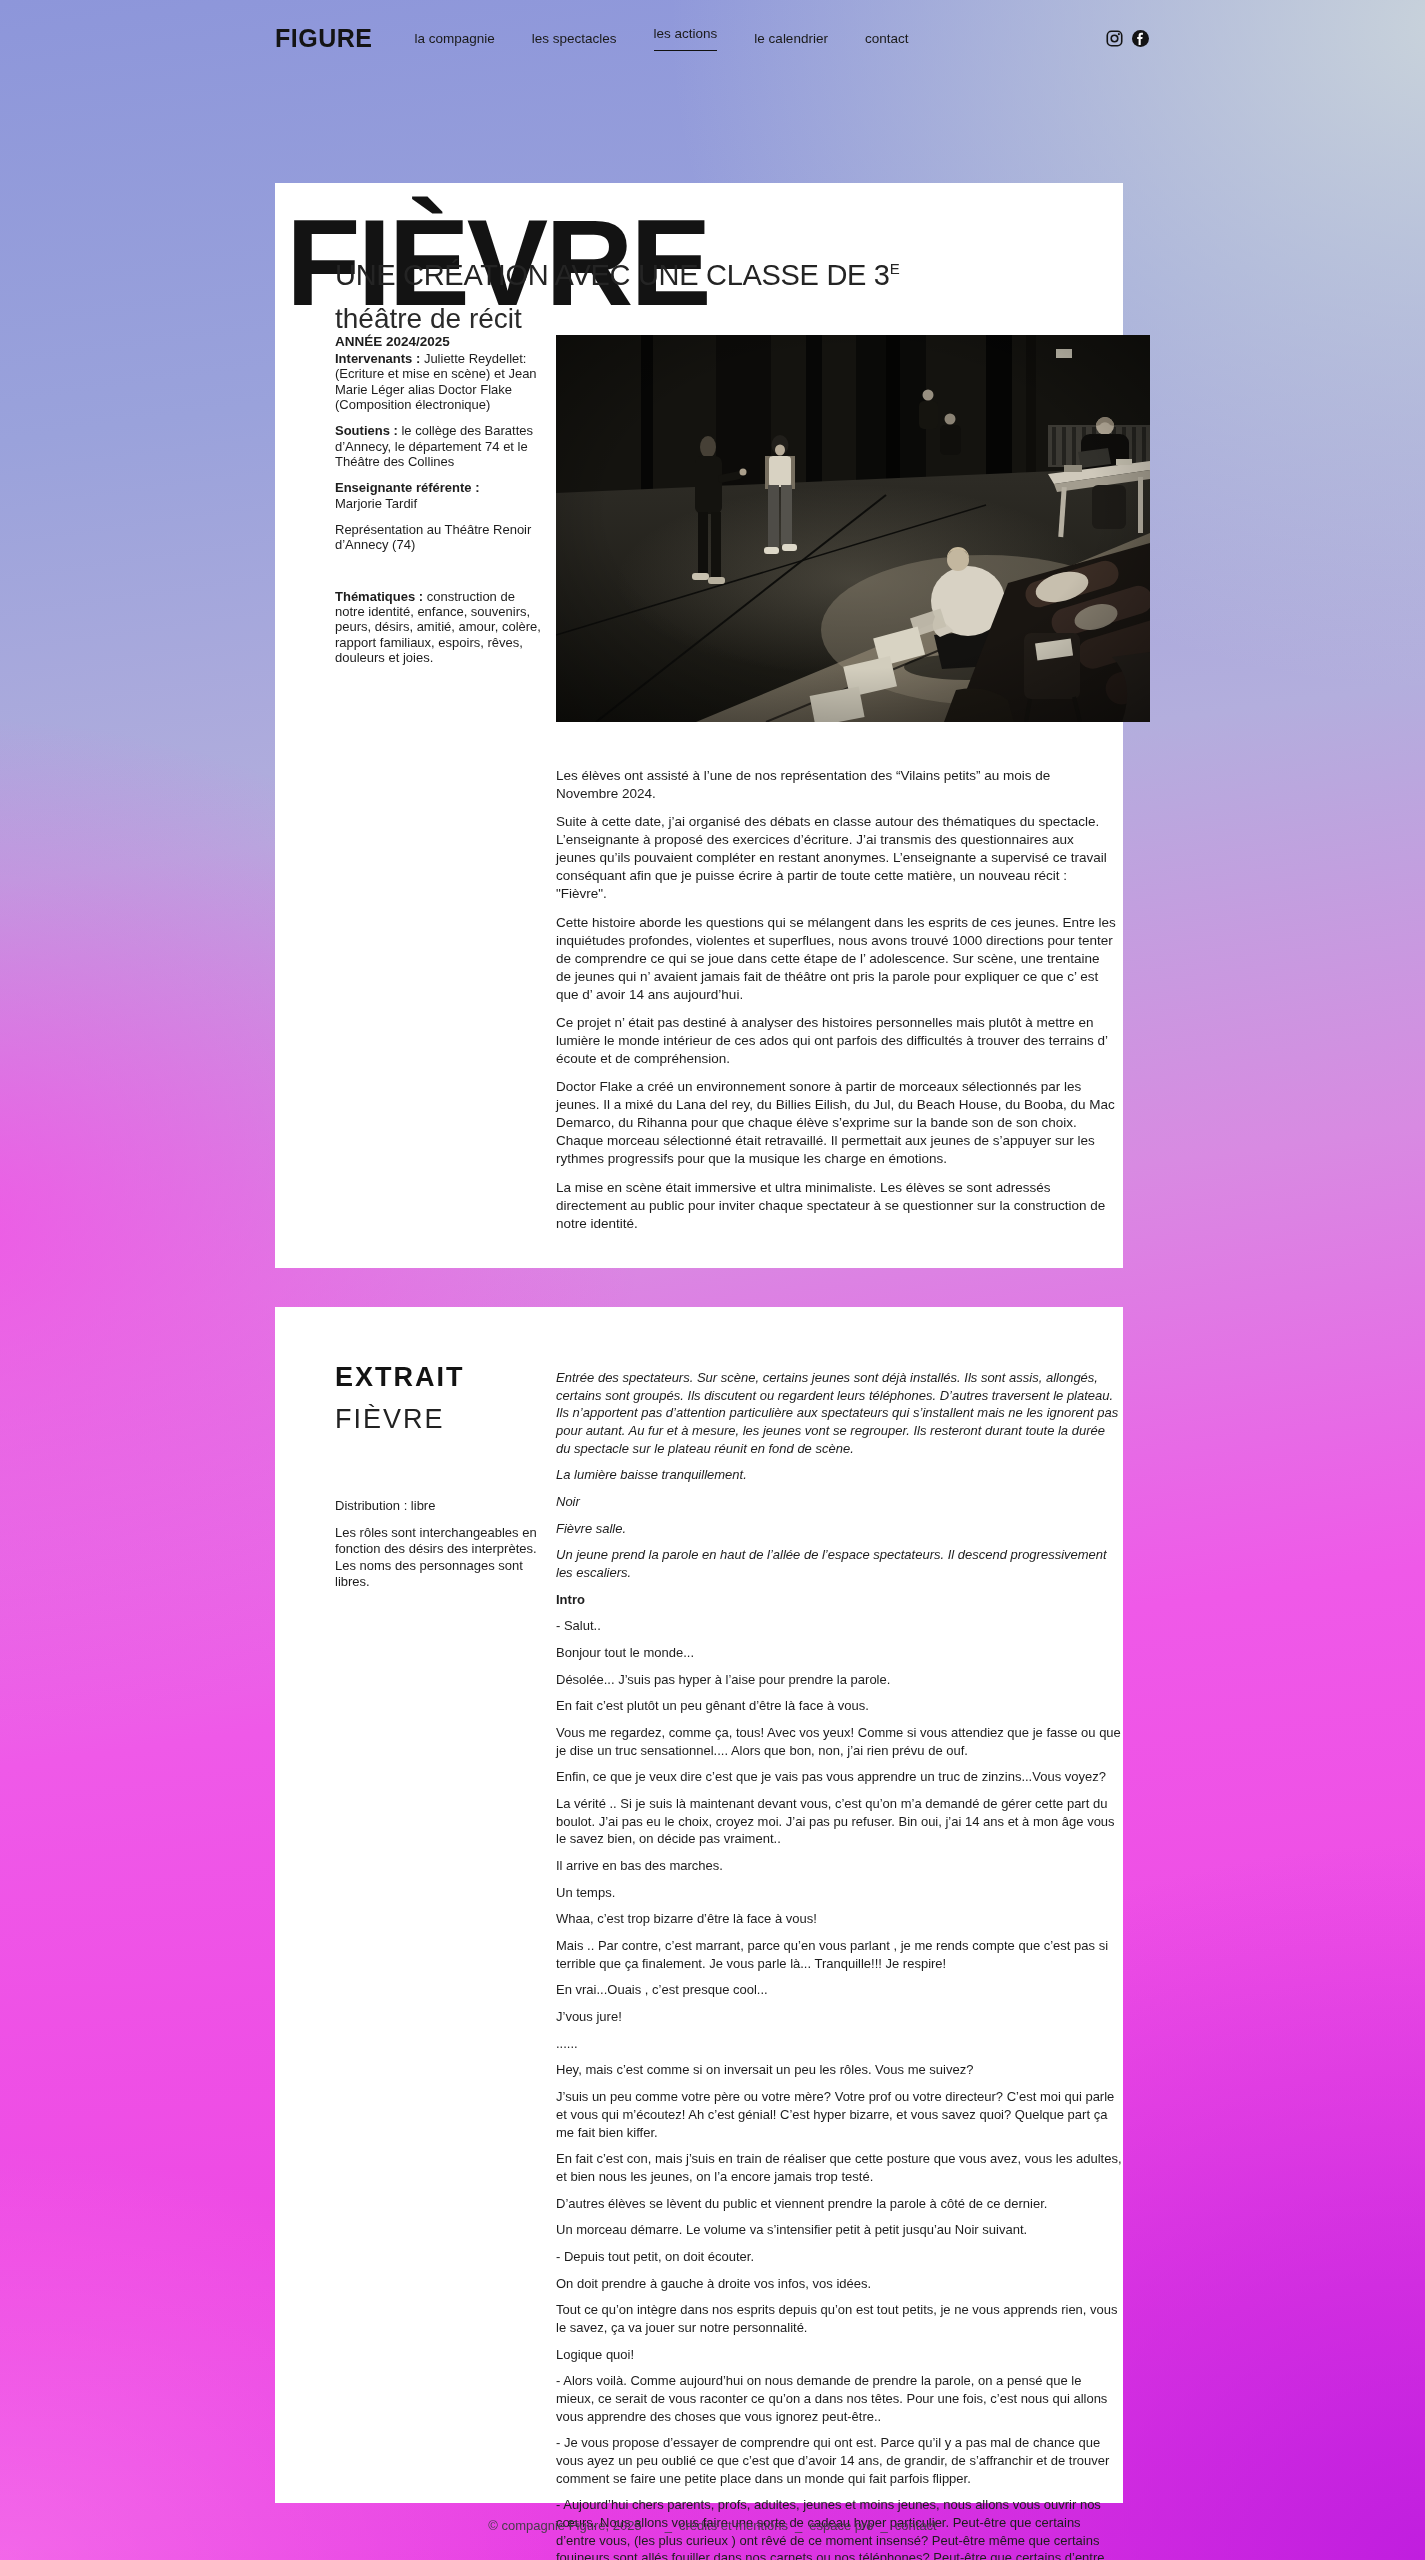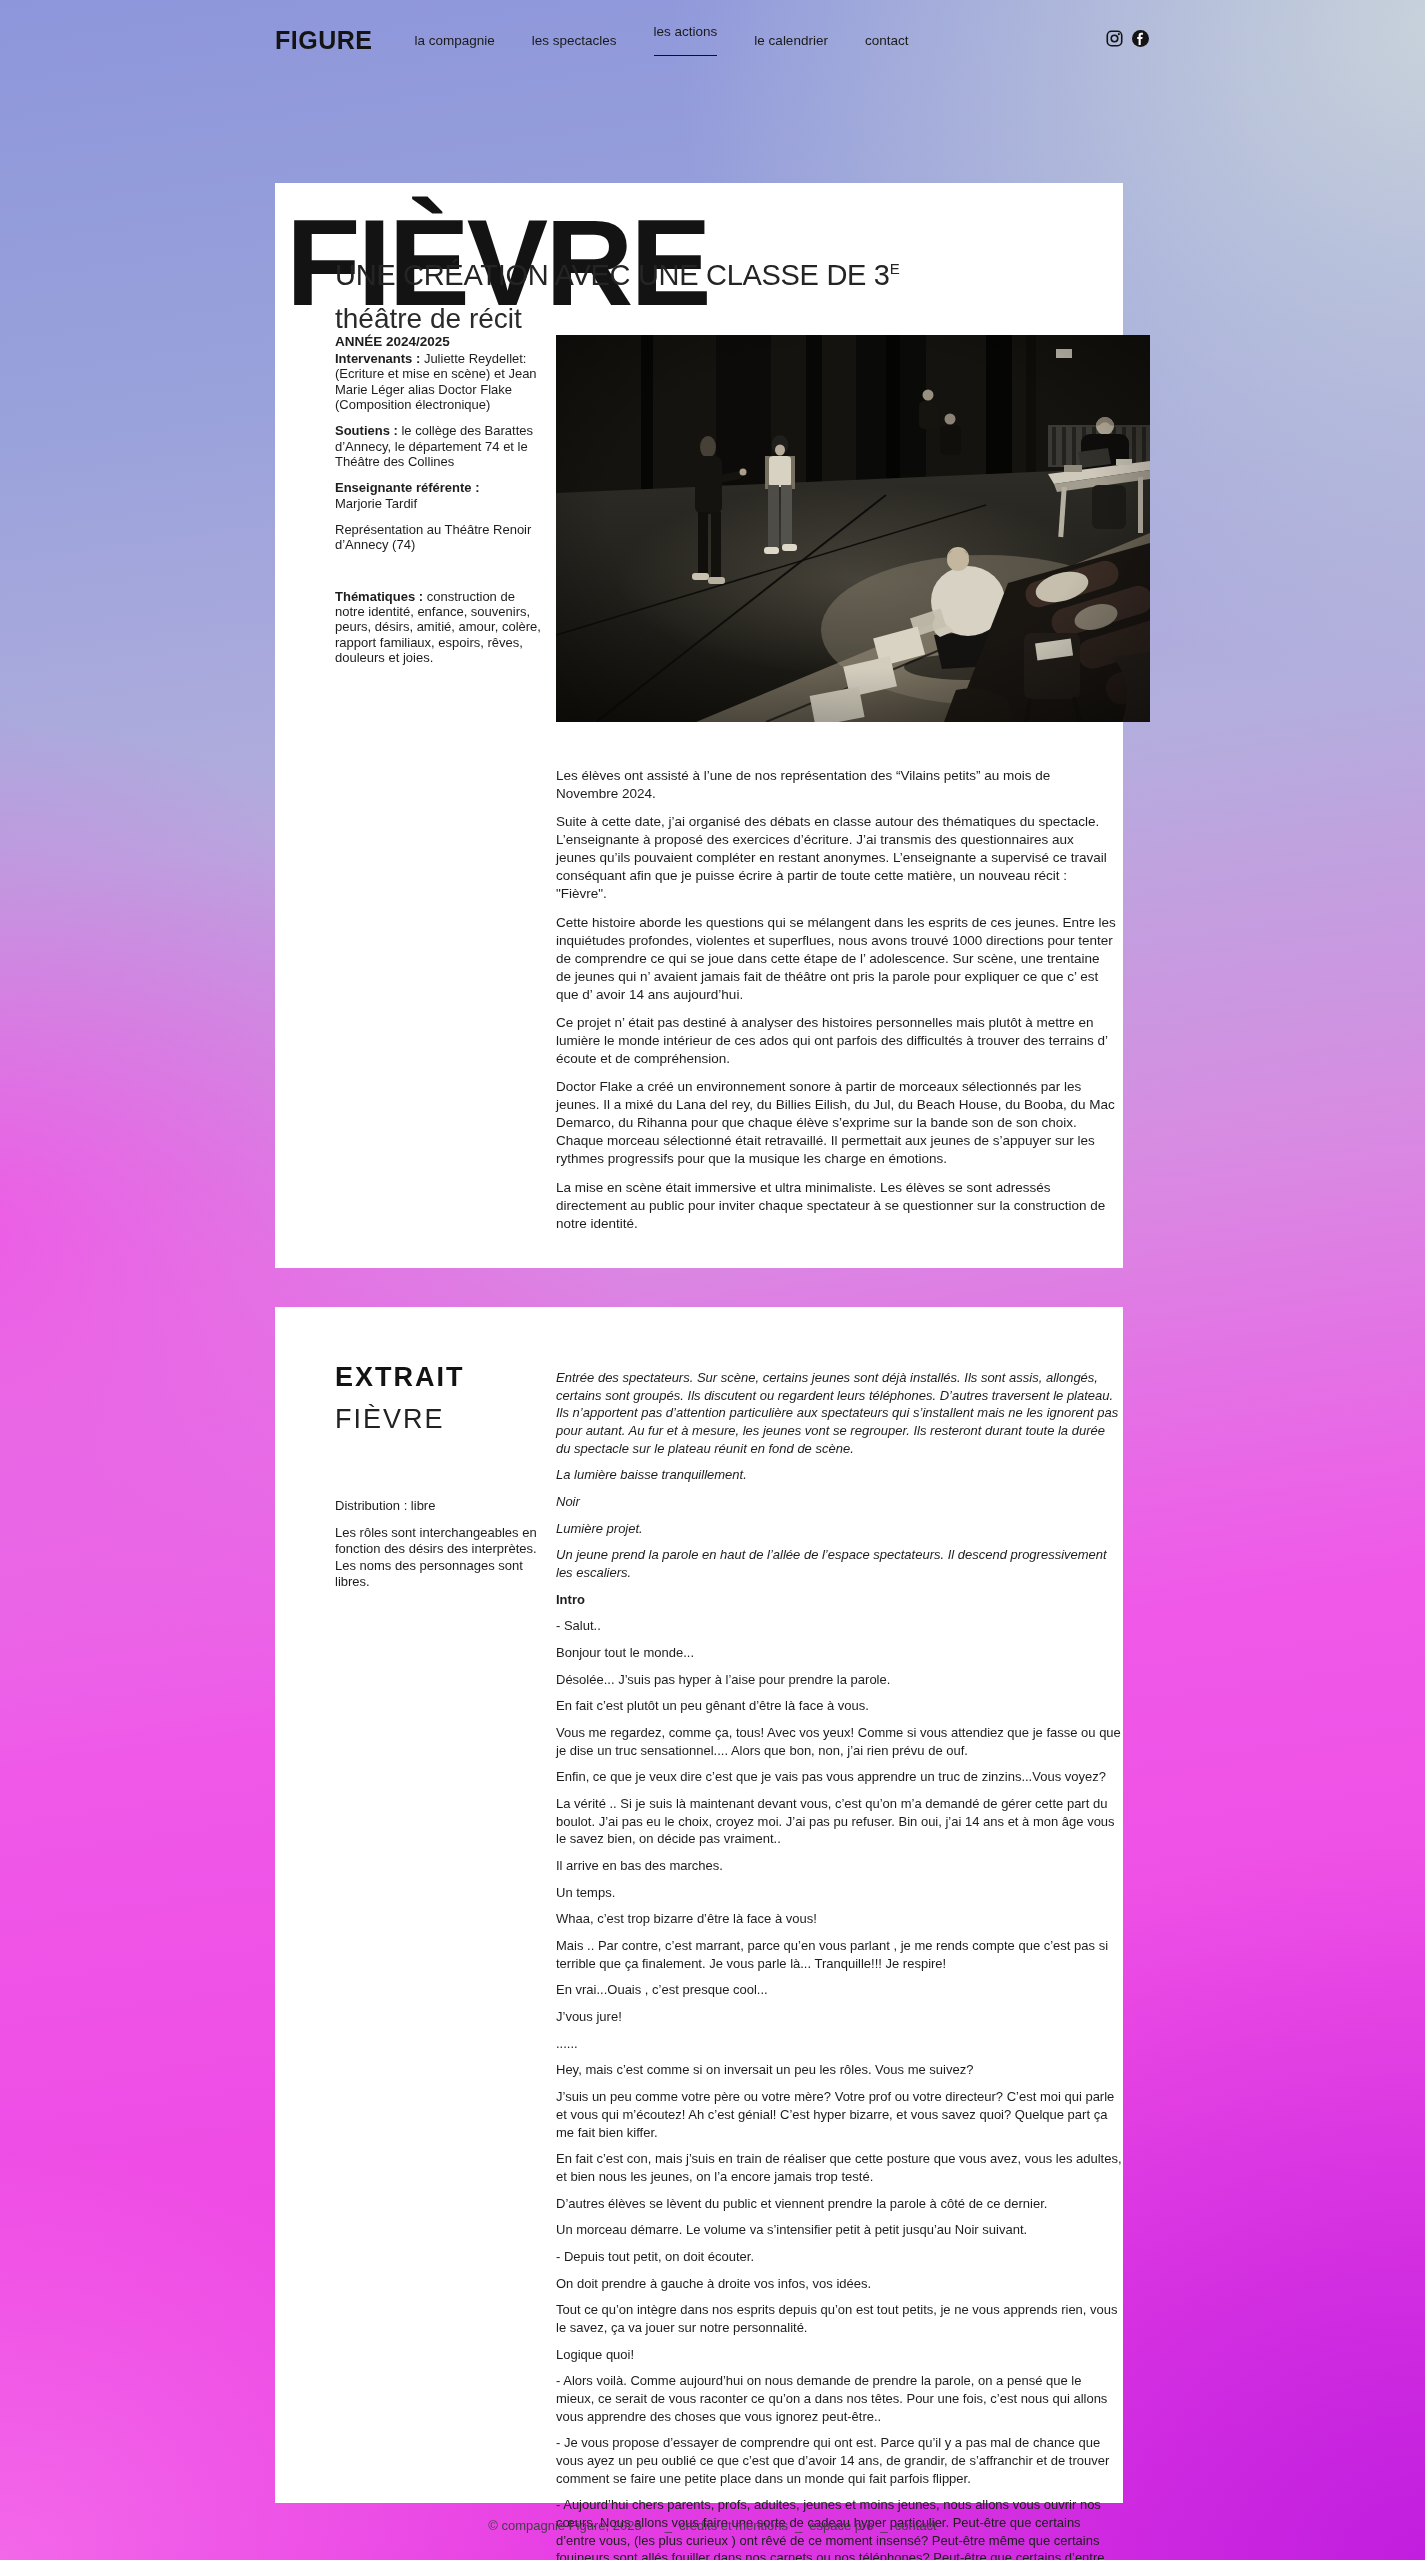--- a/index.html
+++ b/index.html
@@ -14,21 +14,21 @@
       linear-gradient(172deg,#8d96da 0%,#9aa2db 16%,#b3aedd 32%,#d88ae2 48%,#ef59e8 64%,#ee4ae4 82%,#e53ae3 100%);
   }
   .card{position:absolute;background:#ffffff;}
   .card1{left:275px;top:183px;width:848px;height:1085px;}
   .card2{left:275px;top:1307px;width:848px;height:1196px;}
 
   
   .nav{position:absolute;left:275px;top:24px;display:flex;align-items:center;font-size:13.5px;z-index:5;}
   .logo{font-size:25px;font-weight:900;letter-spacing:.5px;color:#141414;margin-right:42px;text-decoration:none;}
   .nav-link{margin-right:37px;color:#1a1a1a;text-decoration:none;cursor:pointer;}
-  .nav-link.active{border-bottom:1.5px solid #111;padding-bottom:16px;}
+  .nav-link.active{border-bottom:1.5px solid #111;padding-bottom:9px;}
   .social{position:absolute;left:1106px;top:30px;display:flex;gap:9px;z-index:5;}
   .social svg{display:block;cursor:pointer;}
 
   
   .hero-title{position:absolute;left:286px;top:120px;font-size:122px;line-height:1;font-weight:900;
     letter-spacing:-3px;color:#131313;z-index:4;}
   .hero-sub{position:absolute;left:335px;top:259px;font-size:29px;font-weight:300;letter-spacing:-.3px;color:#242424;z-index:4;}
   .hero-sub sup{font-size:15px;}
   .hero-tag{position:absolute;left:335px;top:303px;font-size:28px;font-weight:300;color:#2a2a2a;z-index:4;}
 
@@ -240,21 +240,21 @@
   <div class="card card2">
     <div class="extrait-head">EXTRAIT</div>
     <div class="extrait-sub">FIÈVRE</div>
     <p class="extrait-dist">Distribution : libre</p>
     <p class="extrait-note">Les rôles sont interchangeables en fonction des désirs des interprètes. Les noms des personnages sont libres.</p>
     <div class="script">
 
     <p class="script-line italic">Entrée des spectateurs. Sur scène, certains jeunes sont déjà installés. Ils sont assis, allongés, certains sont groupés. Ils discutent ou regardent leurs téléphones. D’autres traversent le plateau. Ils n’apportent pas d’attention particulière aux spectateurs qui s’installent mais ne les ignorent pas pour autant. Au fur et à mesure, les jeunes vont se regrouper. Ils resteront durant toute la durée du spectacle sur le plateau réunit en fond de scène.</p>
         <p class="script-line italic">La lumière baisse tranquillement.</p>
         <p class="script-line italic">Noir</p>
-        <p class="script-line italic">Lumière projet.</p>
+        <p class="script-line italic">Fièvre salle.</p>
         <p class="script-line italic">Un jeune prend la parole en haut de l’allée de l’espace spectateurs. Il descend progressivement les escaliers.</p>
         <p class="script-line bold">Intro</p>
         <p class="script-line">- Salut..</p>
         <p class="script-line">Bonjour tout le monde...</p>
         <p class="script-line">Désolée... J’suis pas hyper à l’aise pour prendre la parole.</p>
         <p class="script-line">En fait c’est plutôt un peu gênant d’être là face à vous.</p>
         <p class="script-line">Vous me regardez, comme ça, tous! Avec vos yeux! Comme si vous attendiez que je fasse ou que je dise un truc sensationnel.... Alors que bon, non, j’ai rien prévu de ouf.</p>
         <p class="script-line">Enfin, ce que je veux dire c’est que je vais pas vous apprendre un truc de zinzins...Vous voyez?</p>
         <p class="script-line">La vérité .. Si je suis là maintenant devant vous, c’est qu’on m’a demandé de gérer cette part du boulot. J’ai pas eu le choix, croyez moi. J’ai pas pu refuser. Bin oui, j’ai 14 ans et à mon âge vous le savez bien, on décide pas vraiment..</p>
         <p class="script-line">Il arrive en bas des marches.</p>

